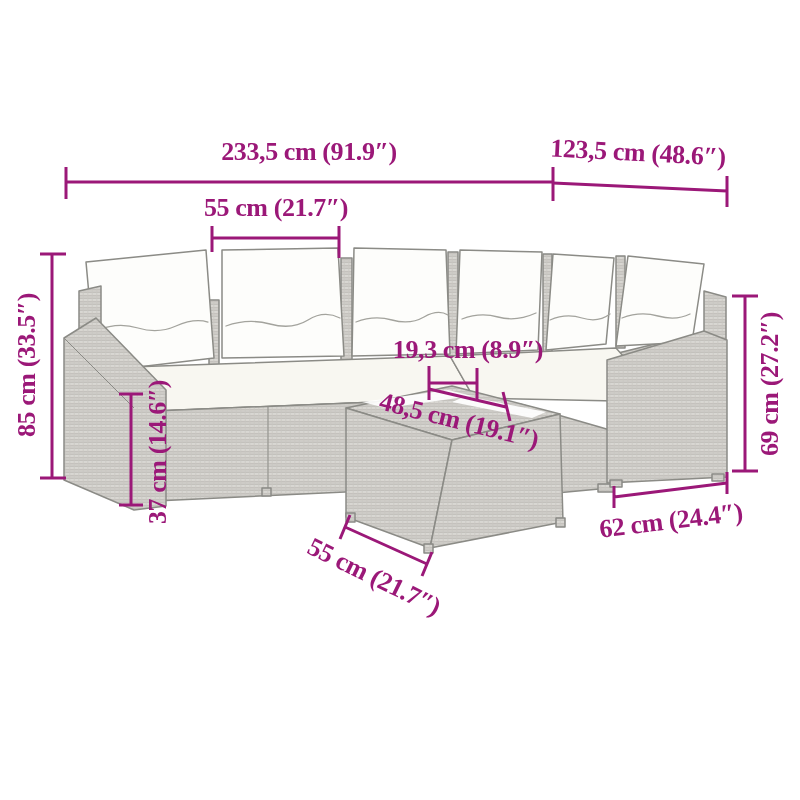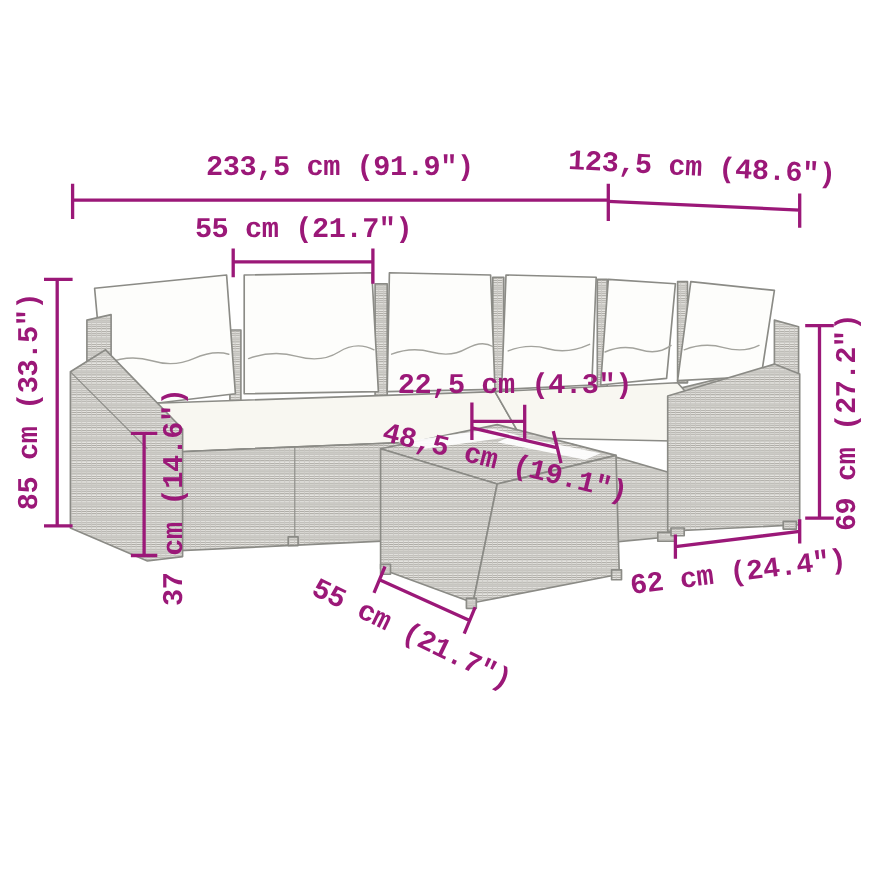--- a/index.html
+++ b/index.html
@@ -2,21 +2,21 @@
 <html style="--dim: #9B1878; --art: #8b8b86;"><head>
 <meta charset="utf-8">
 <style>
   :root{
     --dim:#9B1878;
     --art:#8b8b86;
   }
   html,body{margin:0;padding:0;background:#ffffff;}
   .stage{
     position:relative;width:800px;height:800px;background:#ffffff;overflow:hidden;
-    font-family:Liberation Mono, monospace;
+    font-family:Liberation Serif, serif;
   }
   .stage svg{position:absolute;left:0;top:0;}
   .art{stroke:var(--art);stroke-width:1.5;stroke-linejoin:round;}
   .thin{stroke:var(--art);stroke-width:1;fill:none;}
   .cushion{fill:#fdfdfb;}
   .seat{fill:#f8f7f1;}
   .rattan{fill:url(#rattanweave);}
   .crease{stroke:#a3a39d;stroke-width:1.3;fill:none;stroke-linecap:round;}
   .streak{fill:#ffffff;stroke:none;opacity:.92;}
   .dimline{stroke:var(--dim);stroke-width:3;fill:none;stroke-linecap:butt;}
@@ -118,18 +118,18 @@
       <path class="dimline" d="M614,497 L727,483 M614,486 V508 M727,472 V494"></path>
       <path class="dimline" d="M745,296 V471 M732,296 H758 M732,471 H758"></path>
     </g>
   </svg>
 
   <div class="dim-label" style="left:309px;top:152px;transform:translate(-50%,-50%);">233,5 cm (91.9″)</div>
   <div class="dim-label" style="left:638px;top:153px;transform:translate(-50%,-50%) rotate(3deg);">123,5 cm (48.6″)</div>
   <div class="dim-label" style="left:276px;top:208px;transform:translate(-50%,-50%);">55 cm (21.7″)</div>
   <div class="dim-label" style="left:27px;top:365px;transform:translate(-50%,-50%) rotate(-90deg);">85 cm (33.5″)</div>
   <div class="dim-label" style="left:158px;top:452px;transform:translate(-50%,-50%) rotate(-90deg);">37 cm (14.6″)</div>
-  <div class="dim-label" style="left:468px;top:350px;transform:translate(-50%,-50%);">22,5 cm (4.3″)</div>
+  <div class="dim-label" style="left:468px;top:350px;transform:translate(-50%,-50%);">19,3 cm (8.9″)</div>
   <div class="dim-label" style="left:459px;top:421px;transform:translate(-50%,-50%) rotate(14deg);">48,5 cm (19.1″)</div>
   <div class="dim-label" style="left:374px;top:577px;transform:translate(-50%,-50%) rotate(26deg);">55 cm (21.7″)</div>
   <div class="dim-label" style="left:671px;top:521px;transform:translate(-50%,-50%) rotate(-7deg);">62 cm (24.4″)</div>
   <div class="dim-label" style="left:770px;top:384px;transform:translate(-50%,-50%) rotate(-90deg);">69 cm (27.2″)</div>
 </div>
 
 </body></html>

